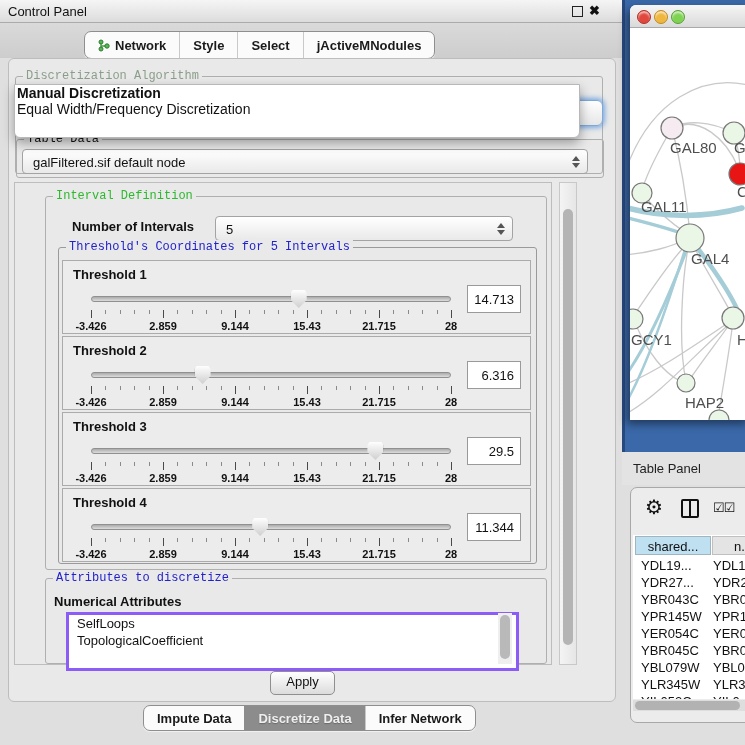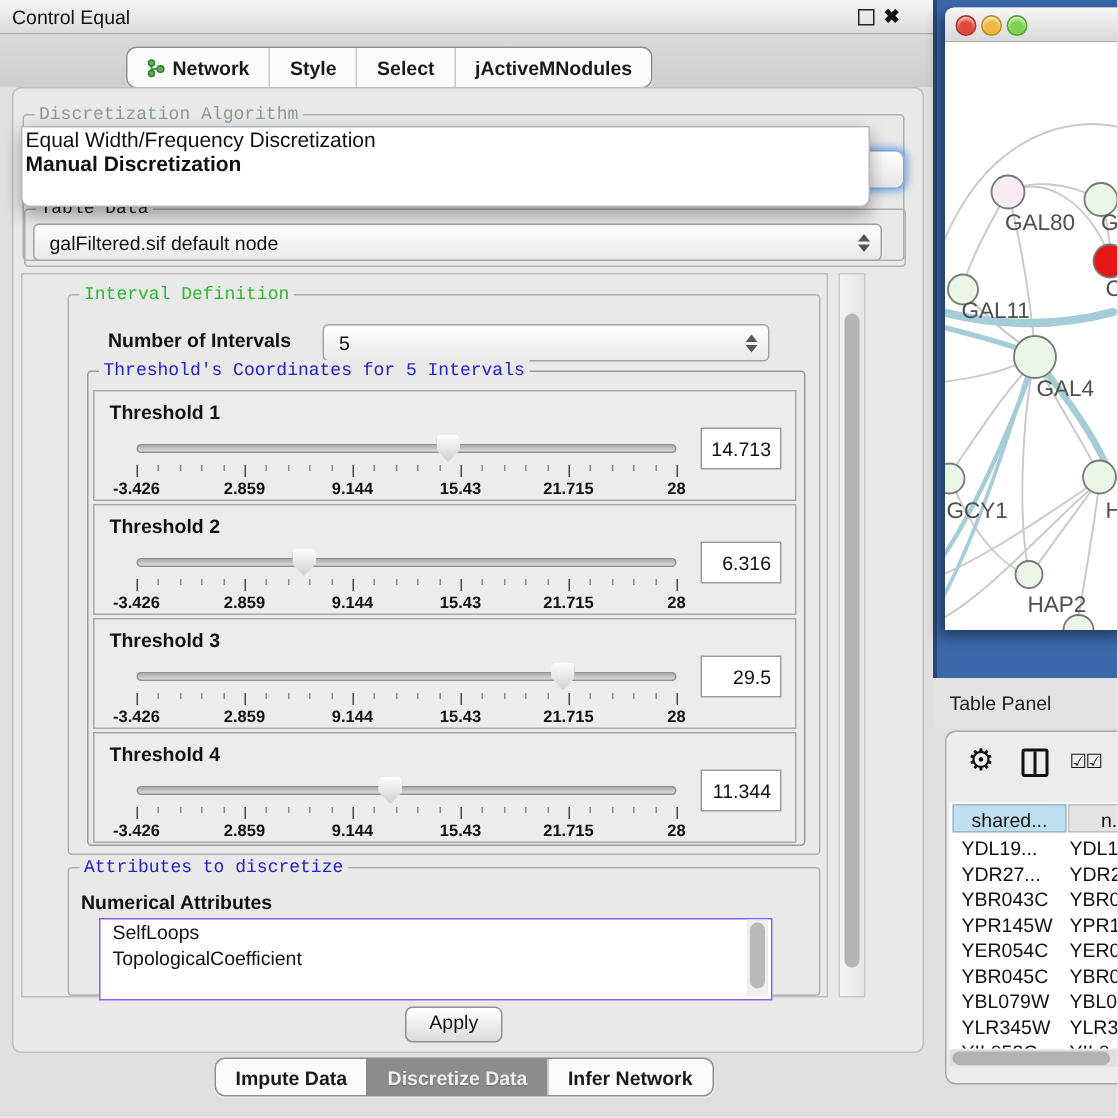--- a/index.html
+++ b/index.html
@@ -55,21 +55,21 @@
   .thumb-sl{position:absolute;top:1px;width:16px;height:18px;background:linear-gradient(#FEFEFE,#CFCFCF);
             clip-path:polygon(12% 0,88% 0,100% 16%,100% 55%,50% 100%,0 55%,0 16%);filter:drop-shadow(0 0 1px #777);}
   .ticks{position:absolute;left:0;right:0;top:21px;height:9px;}
   .tick{position:absolute;display:block;top:0;width:1px;height:4px;background:#8A8A8A;}
   .tick.major{height:8px;background:#4A4A4A;}
   .scale{position:absolute;left:0;right:0;top:31px;height:12px;}
   .scale-num{position:absolute;display:block;transform:translateX(-50%);font-size:11px;font-weight:bold;color:#111;white-space:nowrap;}
   .th-value{position:absolute;right:9px;top:24px;width:54px;height:28px;background:#FFF;border:1px solid #9A9A9A;
             font-size:13px;color:#111;text-align:right;line-height:28px;padding-right:6px;box-sizing:border-box;}
   
-  .attr-list{position:absolute;left:66px;top:612px;width:447px;height:53px;background:#FFF;border:1px solid #8b5cf6;overflow:hidden;}
+  .attr-list{position:absolute;left:66px;top:612px;width:447px;height:53px;background:#FFF;border:3px solid #8b5cf6;overflow:hidden;}
   .list-item{font-size:13px;height:17px;line-height:17px;padding-left:8px;color:#111;}
   .attr-scroll{position:absolute;right:1px;top:1px;width:14px;height:51px;background:#EFEFEF;}
   .attr-scroll .thumb{position:absolute;left:2px;top:2px;width:10px;height:44px;background:#B9B9B9;border-radius:5px;}
   
   .button{position:absolute;background:linear-gradient(#FFFFFF,#DCDCDC);border:1px solid #8F8F8F;border-radius:5px;
           font-size:13px;color:#111;text-align:center;line-height:20px;}
   .tabs.bottom{left:143px;top:705px;height:24px;}
   
   .blue-frame{position:absolute;left:622px;top:0;width:123px;height:452px;
               background:linear-gradient(to right,#28497E 0,#28497E 3px,#3A68A8 3px);}
@@ -101,21 +101,21 @@
   .tp-row .c1{width:72px;flex:none;}
   .hscroll{position:absolute;left:2px;top:212px;width:114px;height:11px;background:#DEDEDE;}
   .hscroll .thumb{position:absolute;left:2px;top:1px;width:105px;height:9px;background:#B2B2B2;border-radius:5px;}
 </style>
 </head>
 <body>
 
 <div class="stage">
 
   <div class="titlebar">
-    <span class="title">Control Equal</span>
+    <span class="title">Control Panel</span>
     <span class="float-btn"></span>
     <span class="close-btn">✖</span>
   </div>
 
   <div class="tabstrip">
     <div class="tabs top">
       <div class="tab">
         <svg width="12" height="13" viewBox="0 0 12 13">
           <line x1="3" y1="3" x2="3" y2="10" stroke="#3FA03F" stroke-width="1.4"></line>
           <line x1="3" y1="7" x2="9" y2="7" stroke="#3FA03F" stroke-width="1.4"></line>
@@ -138,22 +138,22 @@
   </div>
 
   <div class="panel"></div>
 
   <div class="groupbox" style="left:15px;top:76px;width:586px;height:96px;">
     <span class="grouplabel g-dim">Discretization Algorithm</span>
   </div>
   <div class="algo-combo-stub"></div>
 
   <div class="popup">
+    <div class="popup-item bold">Manual Discretization</div>
     <div class="popup-item">Equal Width/Frequency Discretization</div>
-    <div class="popup-item bold">Manual Discretization</div>
   </div>
 
   <div class="groupbox" style="left:16px;top:139px;width:586px;height:37px;">
     <span class="grouplabel g-black">Table Data</span>
   </div>
   <div class="combo" style="left:22px;top:149px;width:564px;height:23px;">
     <span class="val">galFiltered.sif default node</span>
     <span class="stepper">
         <span class="arr up"></span>
         <span class="arr dn"></span>

